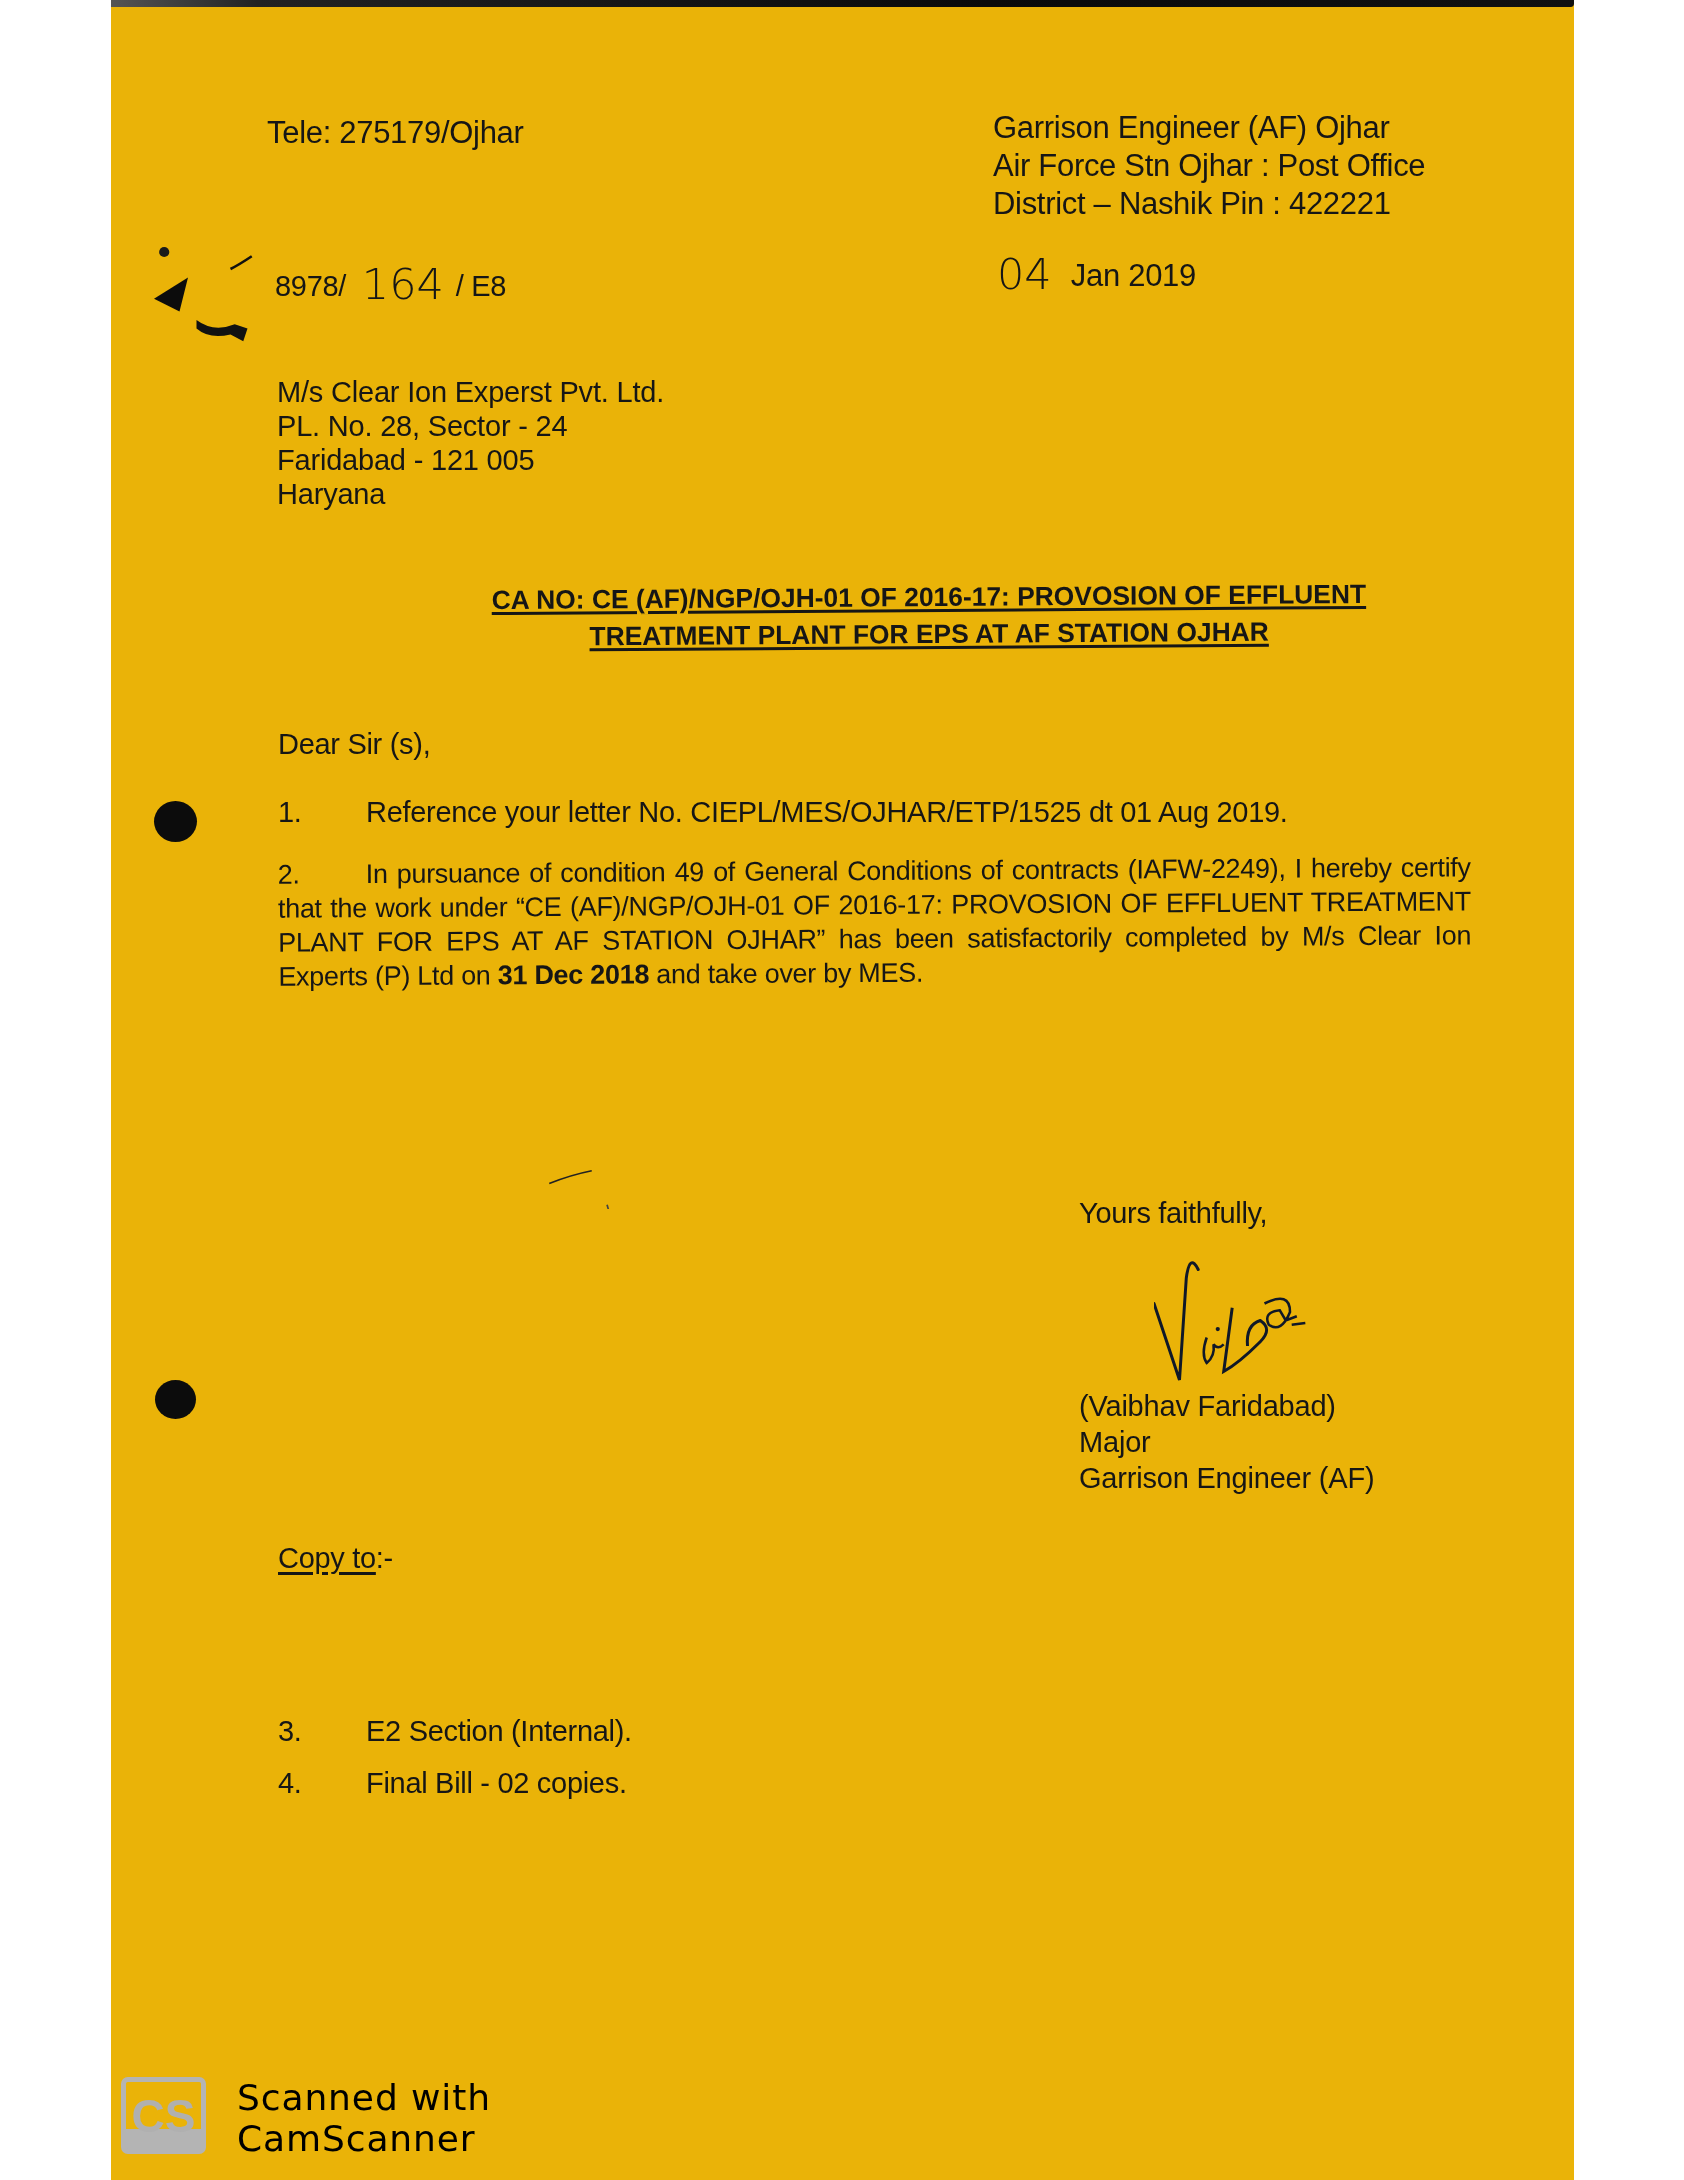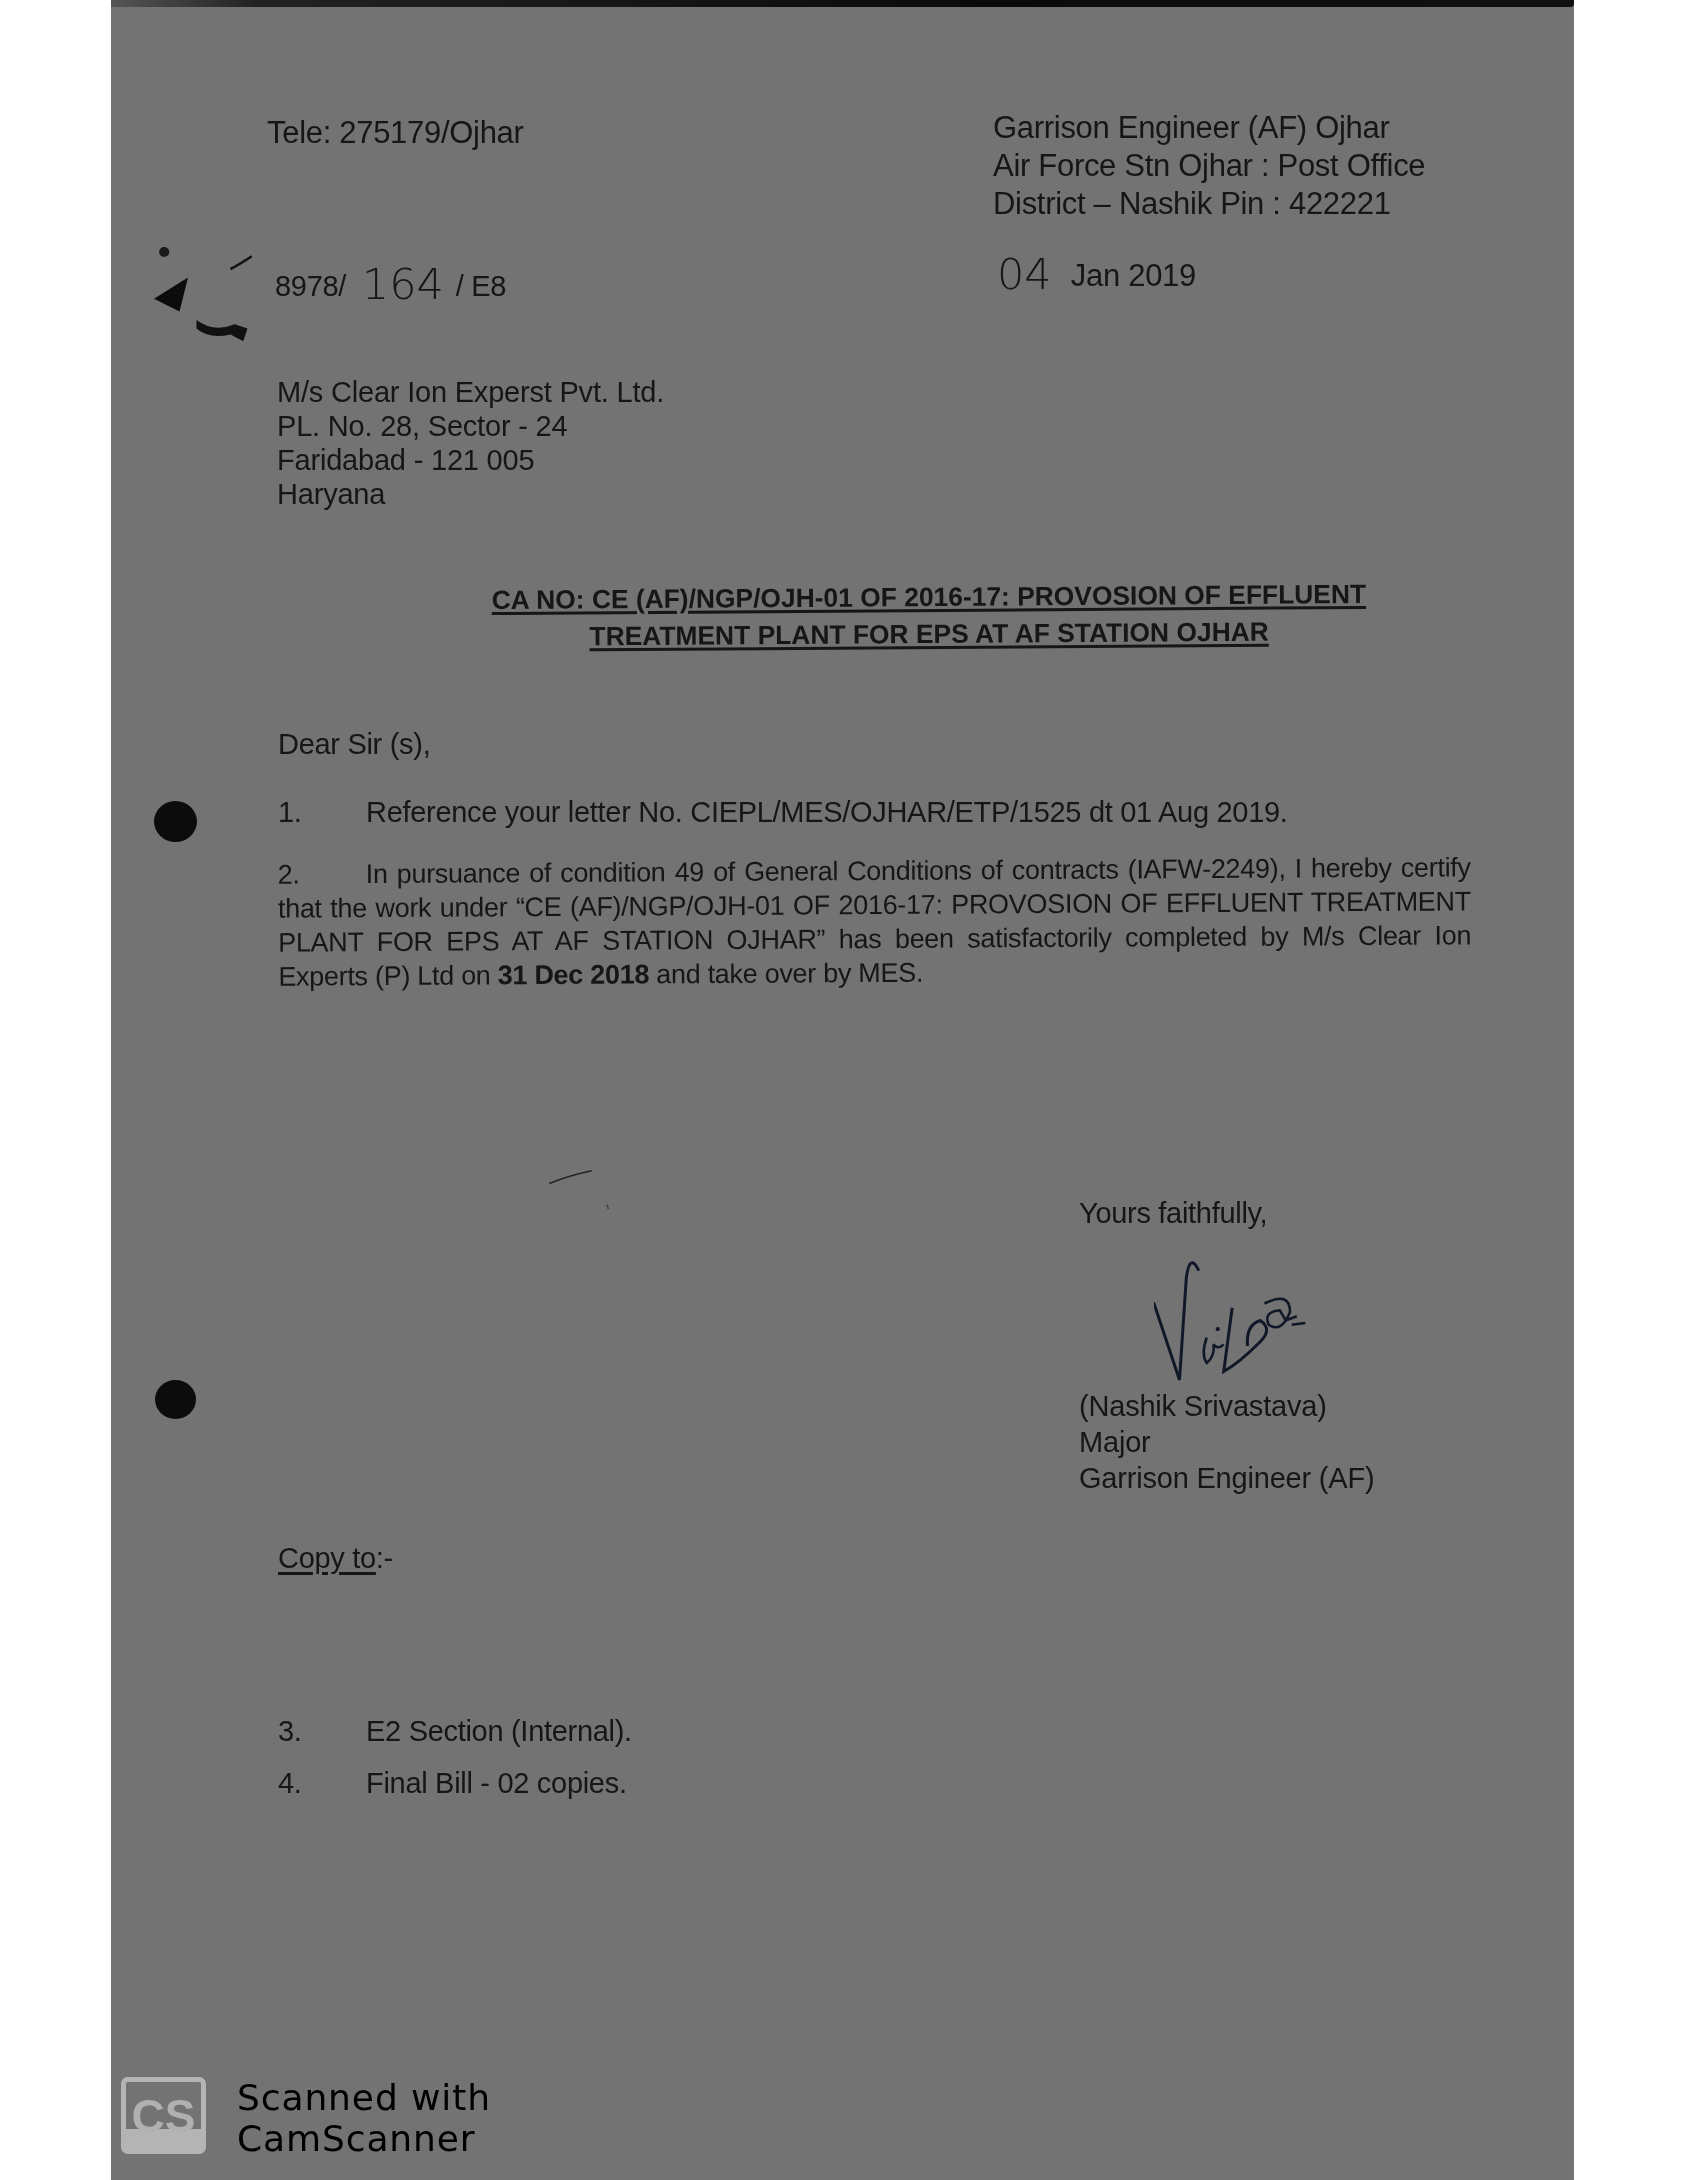--- a/index.html
+++ b/index.html
@@ -4,21 +4,21 @@
 <style>
   html, body { margin: 0; padding: 0; }
   body {
     width: 1685px; height: 2181px; position: relative; overflow: hidden;
     background: #ffffff;
     font-family: "Liberation Sans", sans-serif;
     color: #161616;
   }
   .page {
     position: absolute; left: 111px; top: 0; width: 1463px; height: 2181px;
-    background: #737373;
+    background: #eab308;
   }
   .top-edge {
     position: absolute; left: 0; top: 0; width: 1463px; height: 6.8px;
     background: linear-gradient(to right, #555 0%, #222 10%, #0a0a0a 60%, #111 100%);
     border-bottom-right-radius: 3.4px;
   }
   .abs { position: absolute; white-space: nowrap; }
   .txt { font-size: 29px; letter-spacing: -0.3px; }
   .hand { font-family: "DejaVu Sans", sans-serif; font-weight: 300; font-size: 43px; }
   .bold { font-weight: bold; }
@@ -113,21 +113,21 @@
   <svg class="sig" width="187" height="153" viewBox="0 0 220 180">
     <path d="M0,70 L30,160 L38,40 Q42,10 52,30" stroke="#101828" stroke-width="3.5" fill="none" stroke-linecap="round"></path>
     <path d="M62,110 Q55,130 62,140 Q72,132 70,118 Q75,125 82,118" stroke="#101828" stroke-width="3" fill="none"></path>
     <circle cx="75" cy="100" r="2.5" fill="#101828"></circle>
     <path d="M92,75 L82,150 Q100,140 125,115 Q140,100 125,90 Q108,95 110,120" stroke="#101828" stroke-width="3.5" fill="none"></path>
     <path d="M130,70 Q160,55 160,80 Q150,105 135,95 Q128,80 148,78 L155,90 L168,85" stroke="#101828" stroke-width="3" fill="none"></path>
     <path d="M162,95 L178,93" stroke="#101828" stroke-width="3" fill="none"></path>
   </svg>
 
   <div class="abs" style="left:968px; top:1388px; font-size:29px; line-height:36px; letter-spacing:-0.2px;">
-    <div>(Nashik Srivastava)</div>
+    <div>(Vaibhav Faridabad)</div>
     <div>Major</div>
     <div>Garrison Engineer (AF)</div>
   </div>
 
   <div class="abs txt" style="left:167px; top:1542px;">
     <span class="u">Copy to</span><span>:-</span>
   </div>
 
   <div class="list-item" style="top:1715px;">
     <span class="num">3.</span><span>E2 Section (Internal).</span>

